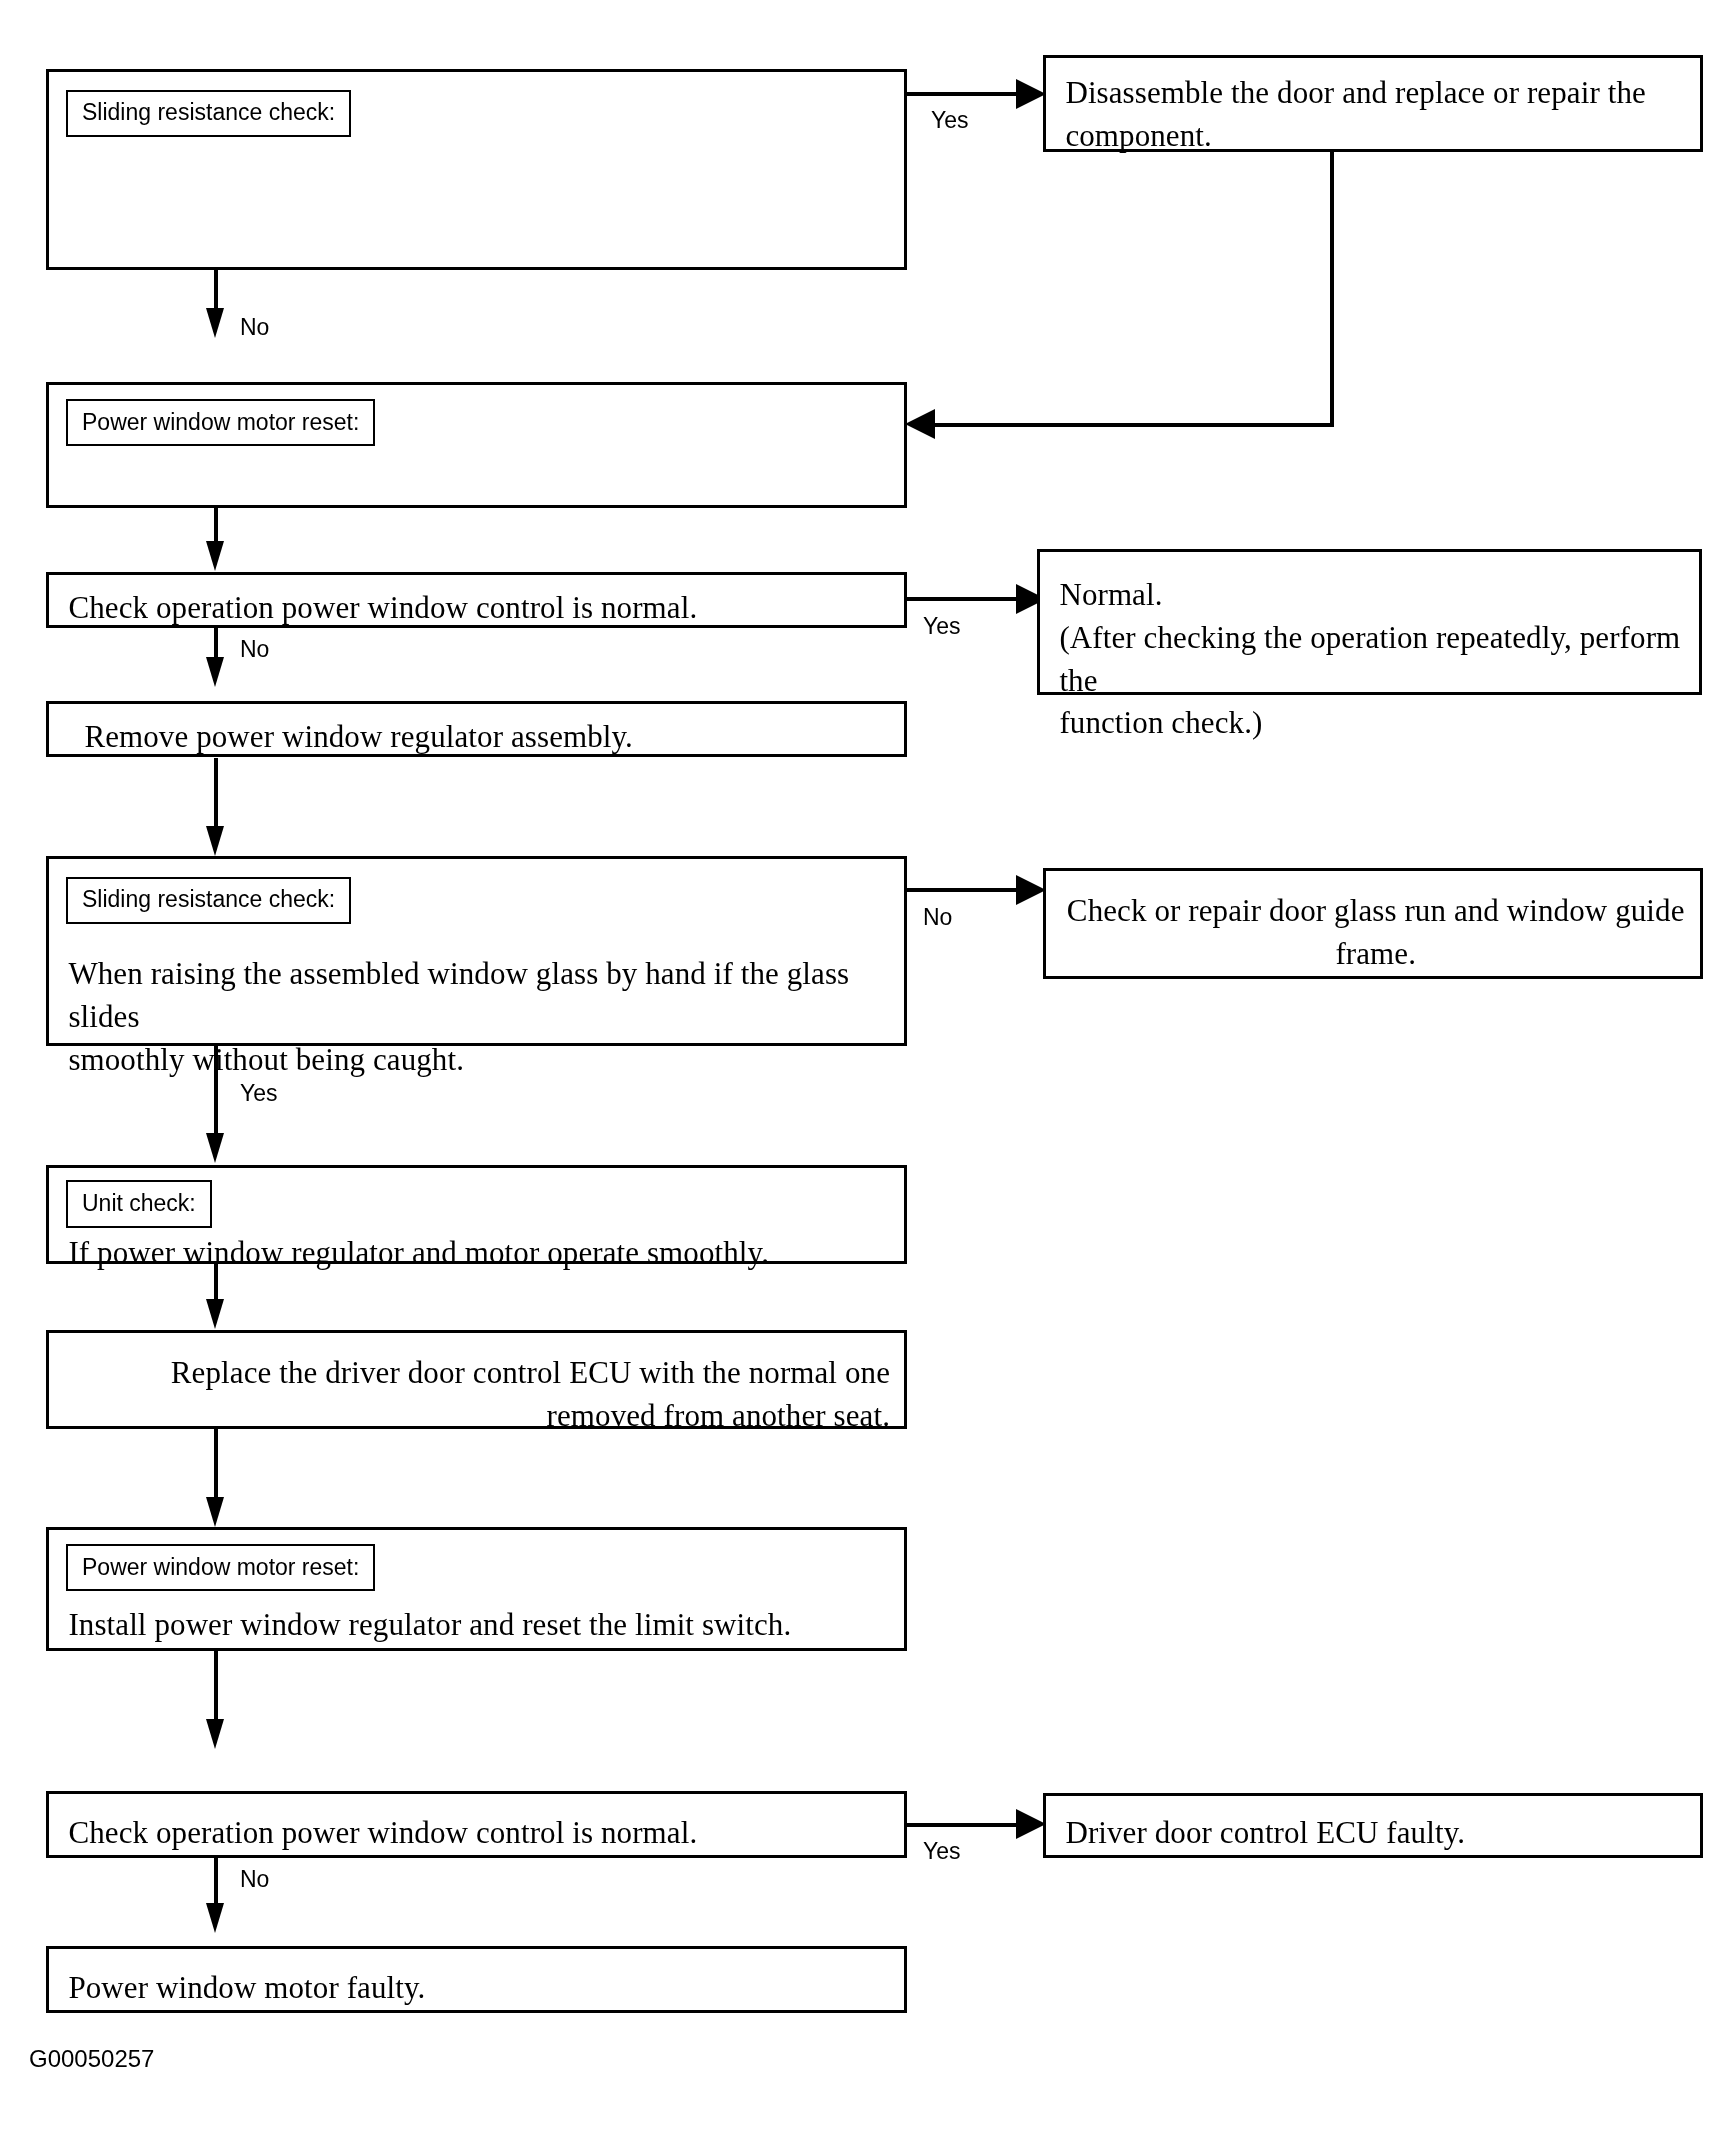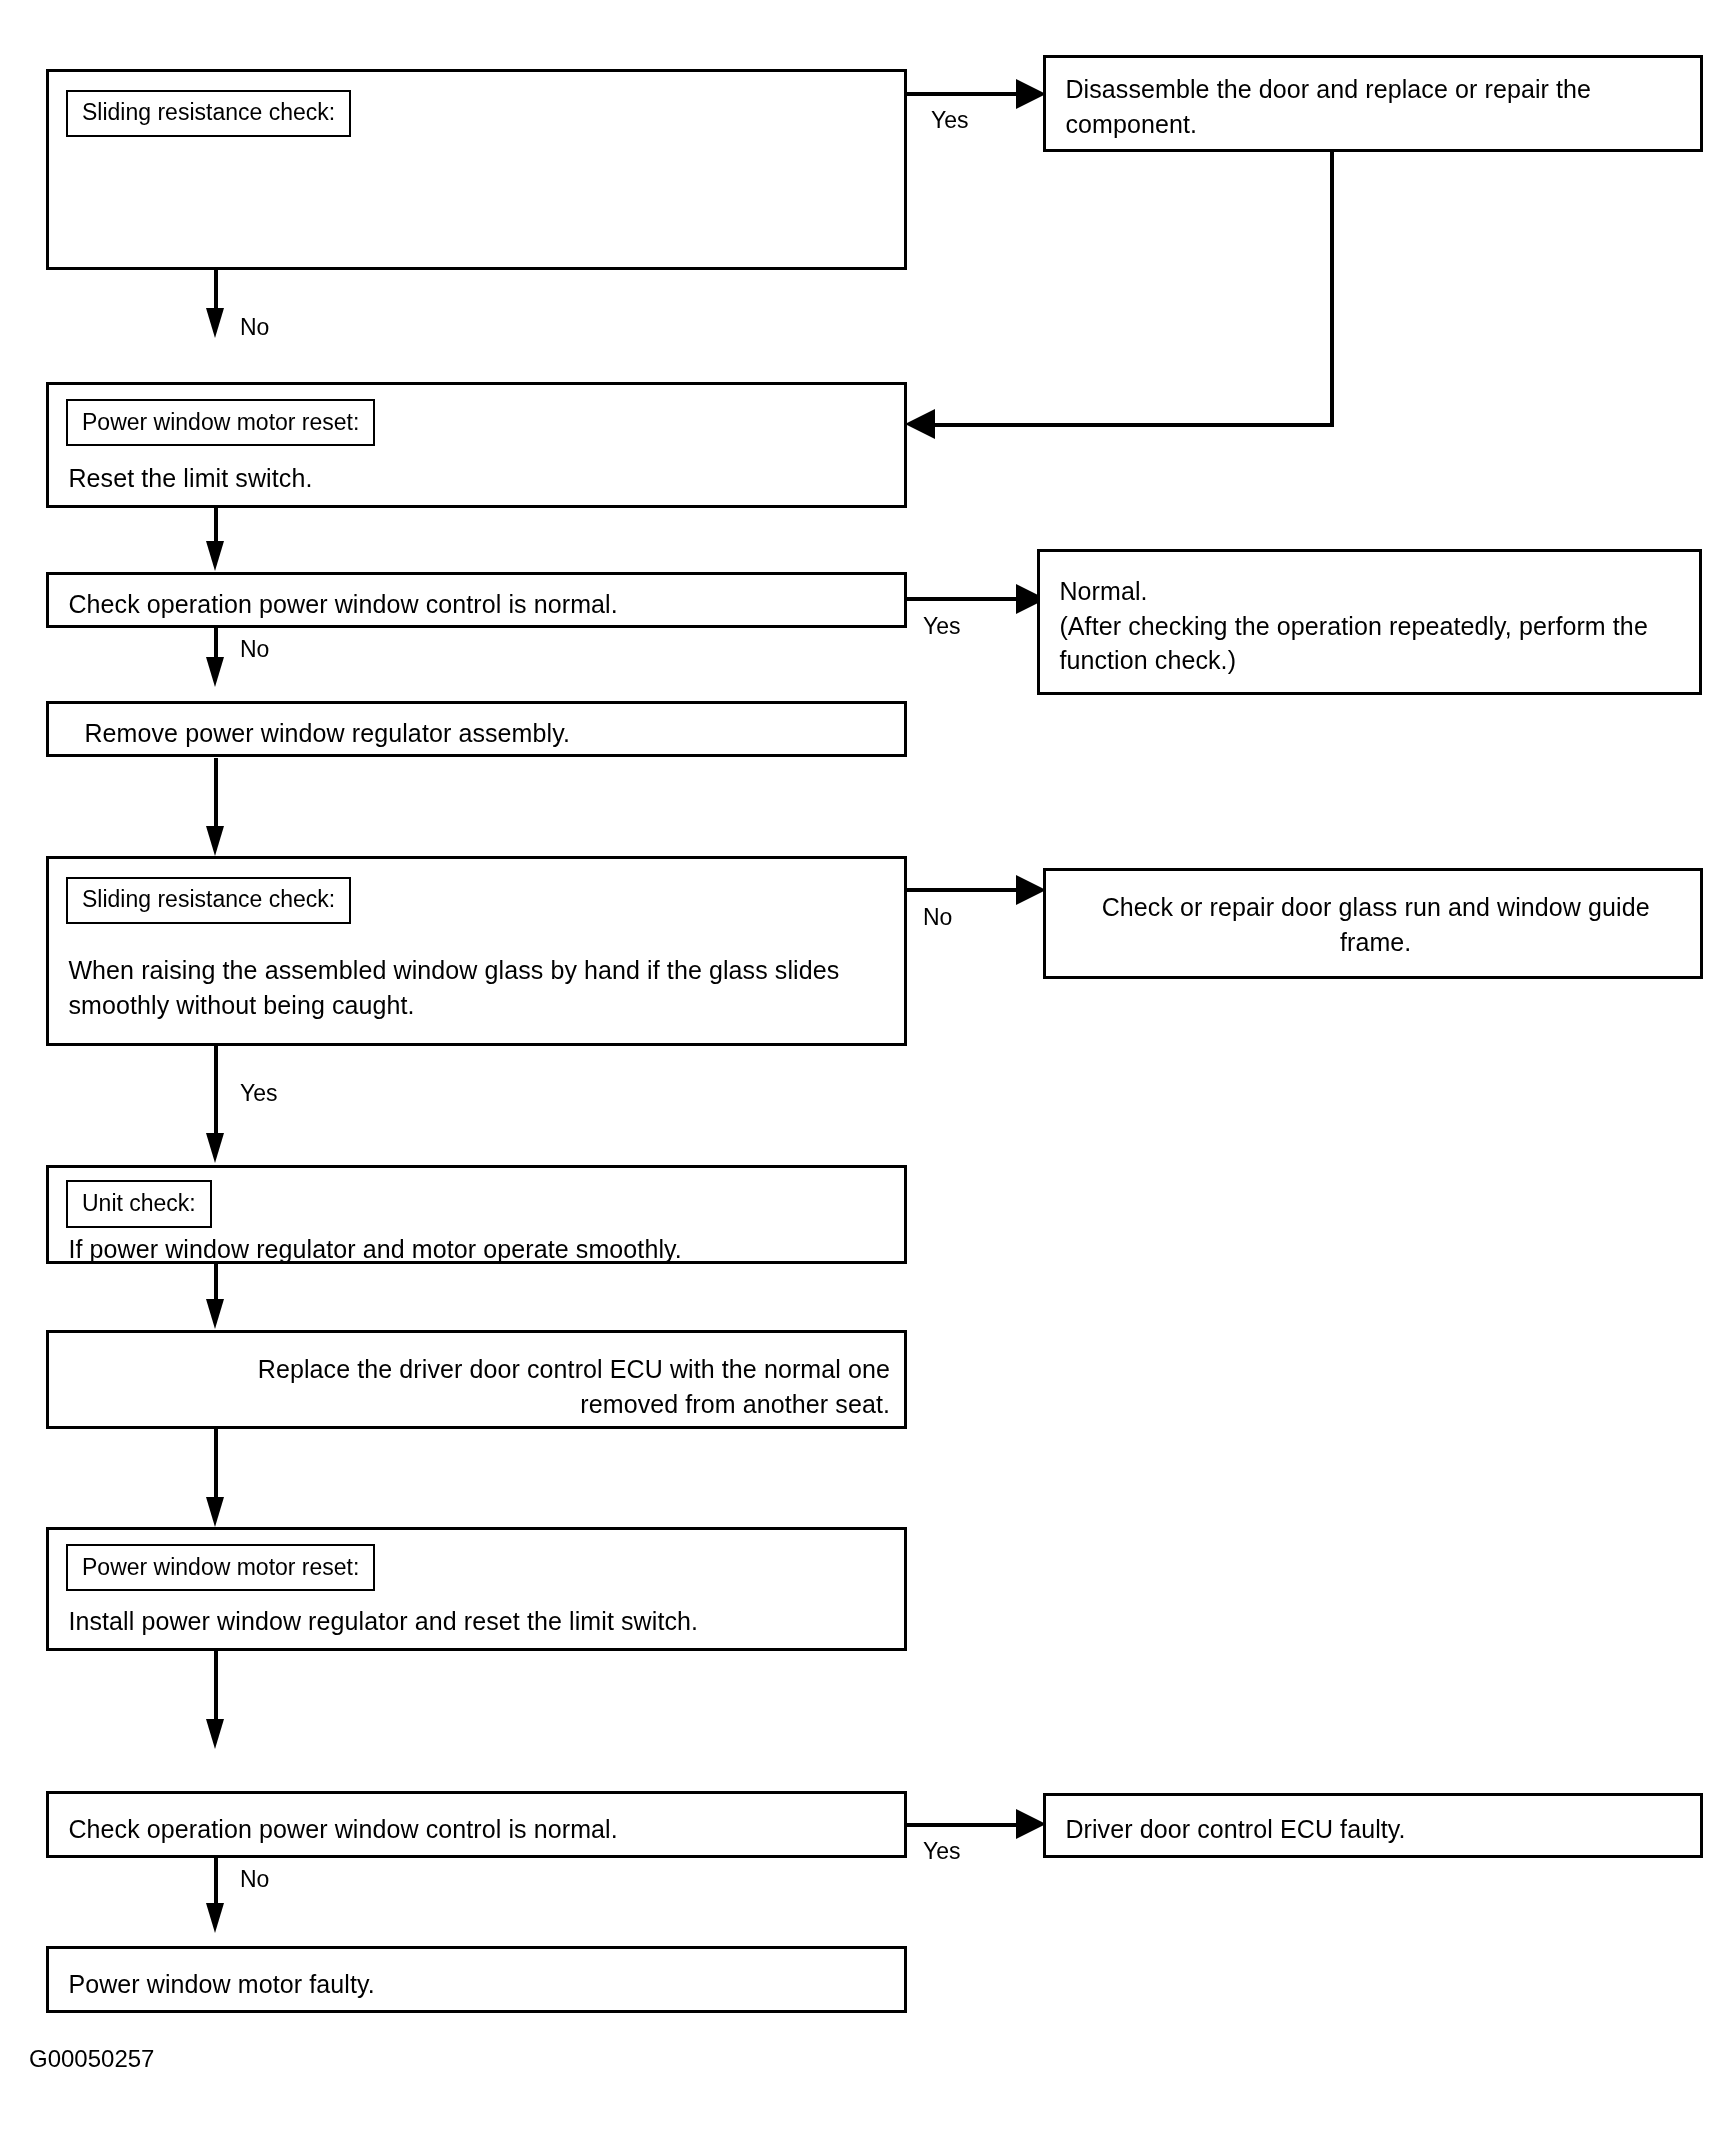--- a/index.html
+++ b/index.html
@@ -21,24 +21,25 @@
   .node {
     position: absolute;
     box-sizing: border-box;
     border: 3.5px solid #000000;
     background: #ffffff;
   }
   .node-body {
     position: absolute;
     left: 19.4px;
     right: 14px;
-    font-size: 25px;
+    font-size: 31px;
     line-height: 1.38;
     letter-spacing: 0.1px;
     white-space: pre-line;
+    font-family: Liberation Serif, serif;
   }
   .tag {
     position: absolute;
     box-sizing: border-box;
     border: 2.6px solid #000000;
     background: #ffffff;
     font-size: 23px;
     line-height: 1;
     padding: 9.7px 14px 10.6px 14px;
     white-space: nowrap;
@@ -111,21 +112,20 @@
   <div class="vline" style="left:1330px; top:152px; height:274px;"></div>
   <div class="hline" style="left:935px; top:423px; width:399px;"></div>
   <div class="arrow-left" style="left:905px; top:409px;"></div>
 
   <div class="vline" style="left:214px; top:270px; height:49px;"></div>
   <div class="arrow-down" style="left:206px; top:308px;"></div>
   <div class="edge-label" style="left:240px; top:316px;">No</div>
 
   <div class="node" style="left:46px; top:382px; width:861px; height:126px;">
     <div class="tag" style="left:17px; top:14px;">Power window motor reset:</div>
-    <div class="node-body" style="top:76px;">Reset the limit switch.</div>
   </div>
 
   <div class="vline" style="left:214px; top:508px; height:39px;"></div>
   <div class="arrow-down" style="left:206px; top:541px;"></div>
 
   <div class="node" style="left:46px; top:572px; width:861px; height:56px;">
     <div class="node-body" style="top:12.4px;">Check operation power window control is normal.</div>
   </div>
 
   <div class="hline" style="left:907px; top:597px; width:113px;"></div>

